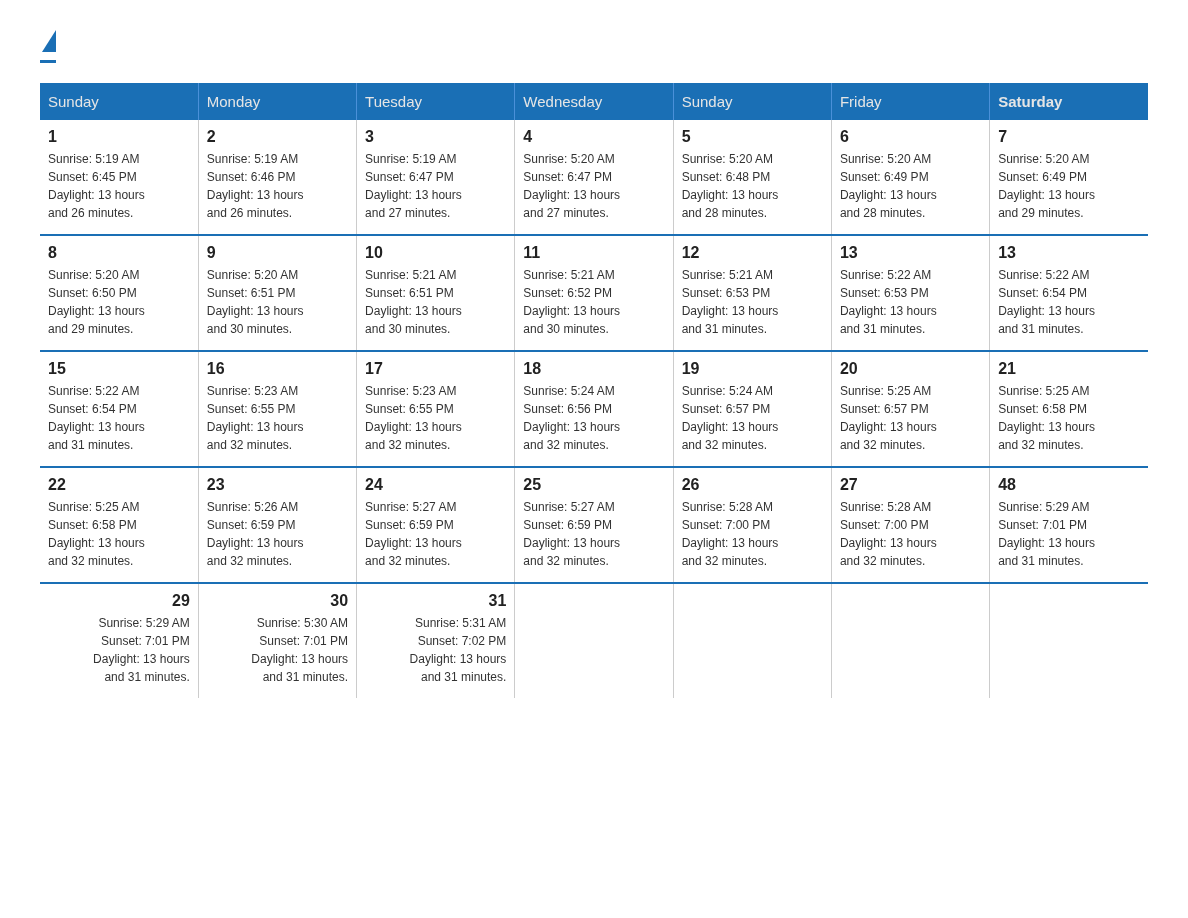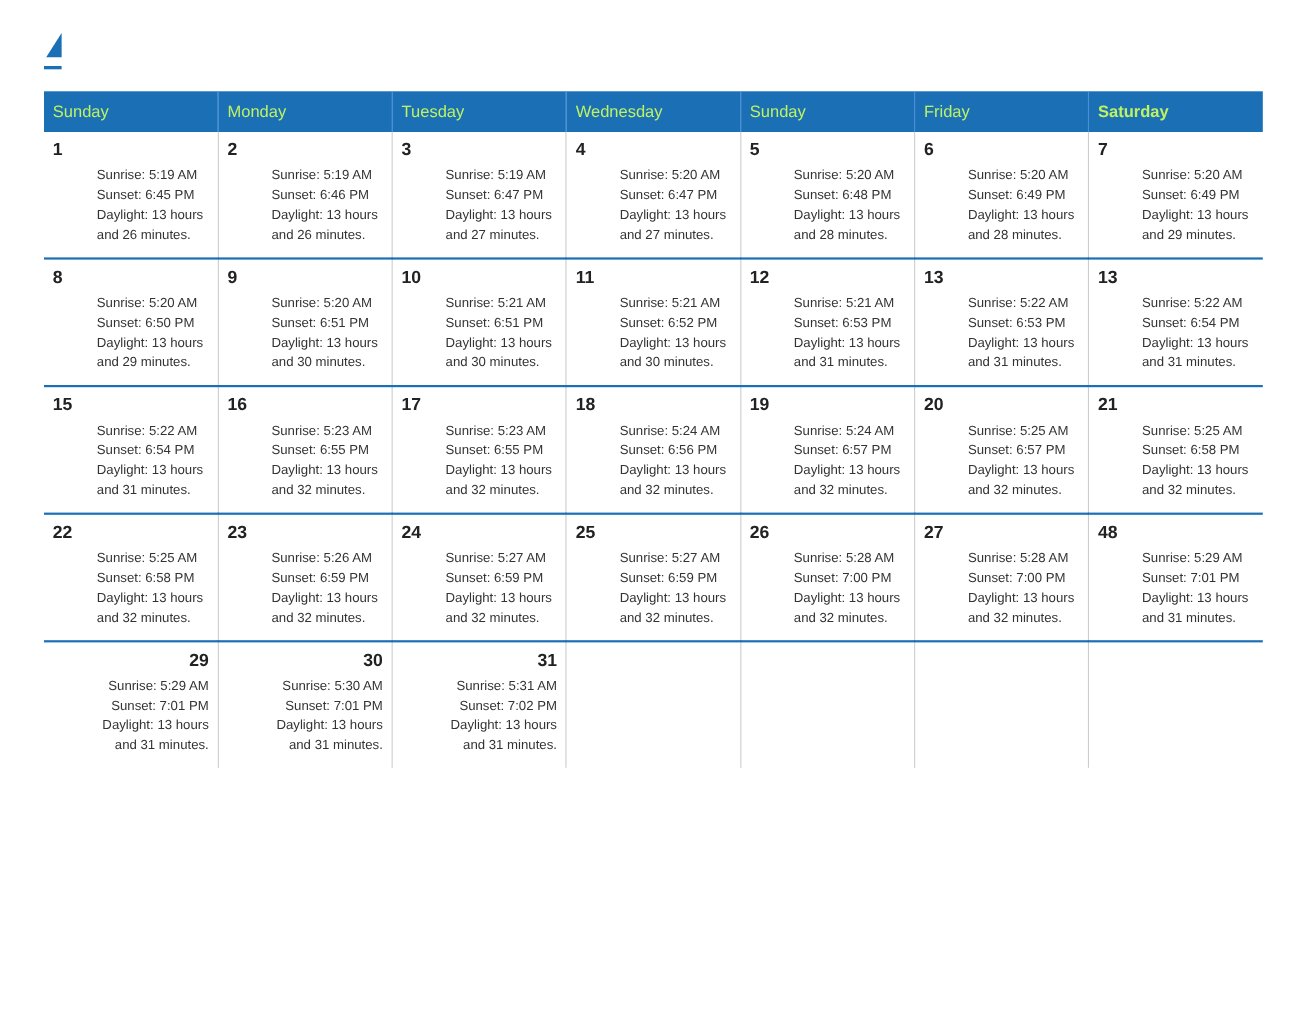--- a/index.html
+++ b/index.html
@@ -63,21 +63,21 @@
     }
     table {
       width: 100%;
       border-collapse: collapse;
       table-layout: fixed;
     }
     thead tr {
       background: #1a6fb5;
     }
     thead th {
-      color: #bef264;
+      color: #e5e5e5;
       padding: 10px 8px;
       text-align: left;
       font-size: 15px;
       font-weight: normal;
       border-right: 1px solid #4a90d9;
     }
     thead th:last-child {
       border-right: none;
       font-weight: bold;
     }
@@ -100,21 +100,20 @@
       font-size: 16px;
       font-weight: bold;
       color: #222;
       display: block;
       margin-bottom: 4px;
     }
     .day-info {
       font-size: 12px;
       color: #333;
       line-height: 1.5;
-      margin-left: 40px;
     }
     .empty-cell {
       background: #fff;
     }
     tbody tr:last-child {
       border-bottom: none;
       text-align: right;
     }
   </style>
 </head>

